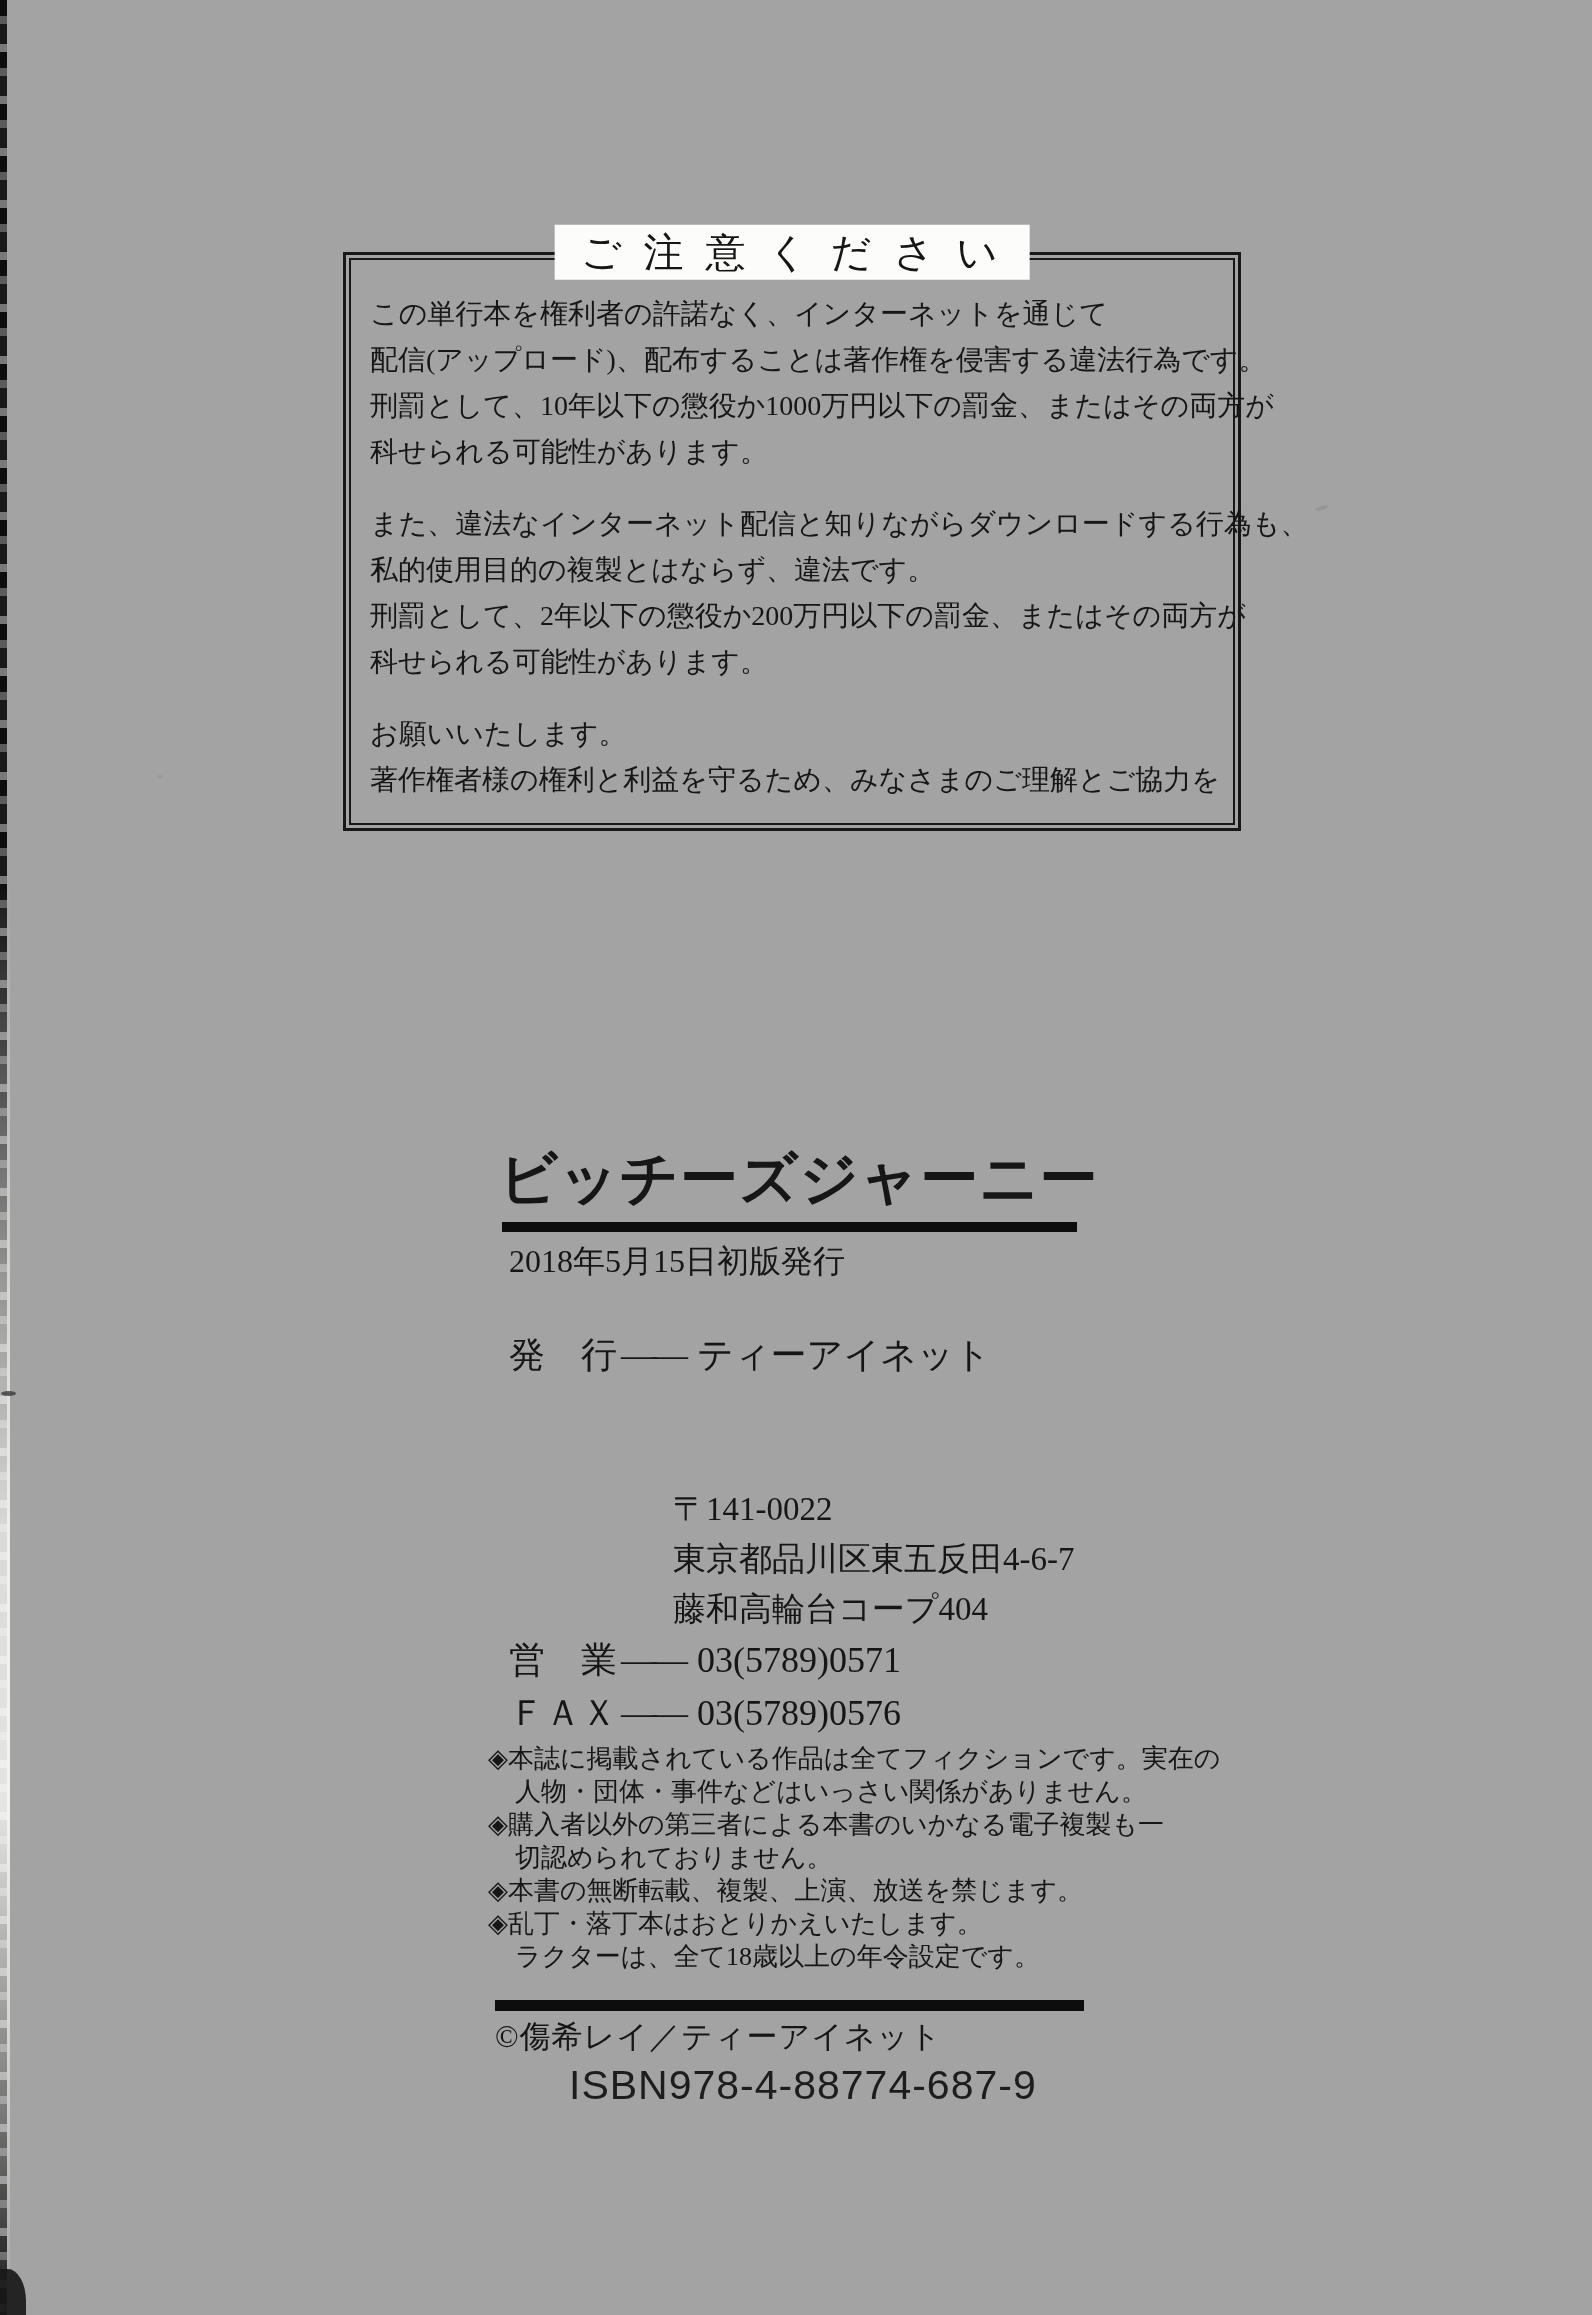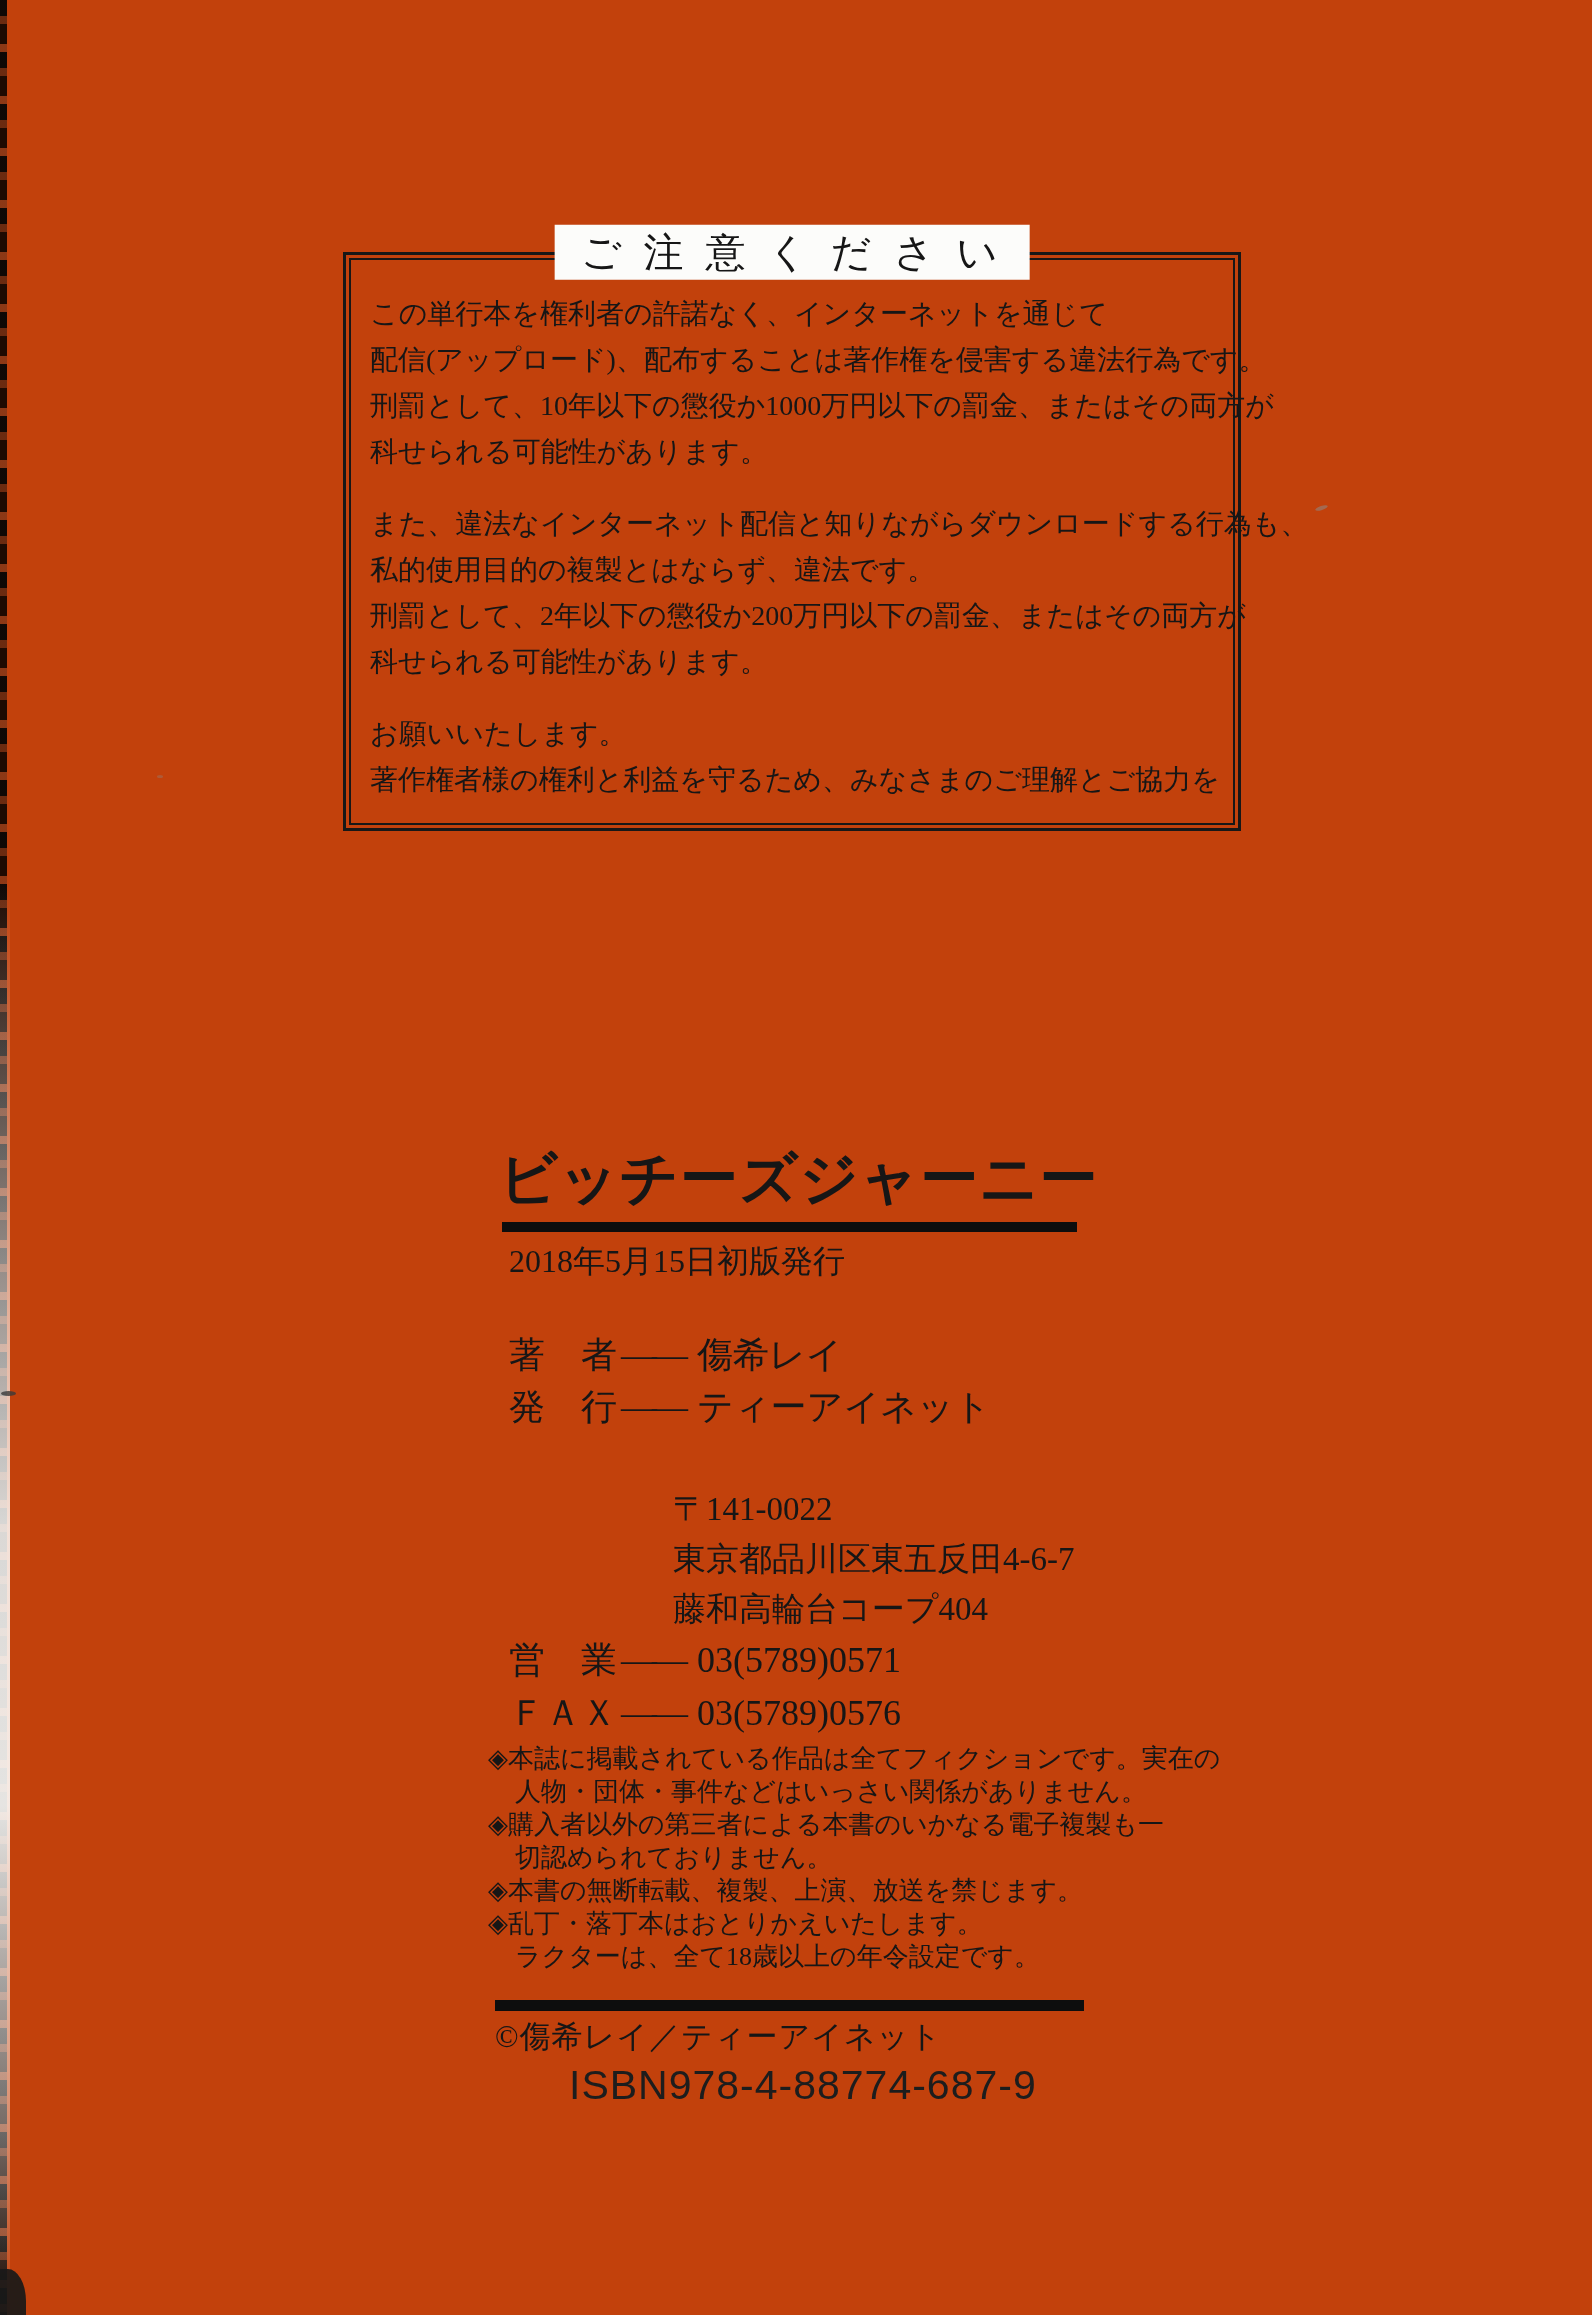--- a/index.html
+++ b/index.html
@@ -1,19 +1,19 @@
 <!DOCTYPE html>
 <html><head>
 <meta charset="utf-8">
 <style>
   html,body { margin:0; padding:0; background:#ffffff; }
   .page {
     position:relative;
     width:1592px; height:2315px;
-    background:#c2410c;
+    background:#a3a3a3;
     overflow:hidden;
     font-family:"Liberation Serif","DejaVu Serif",serif;
     color:#161616;
   }
 
   
   .edge-strip {
     position:absolute; left:0; top:0; width:7px; height:100%;
     background:repeating-linear-gradient(180deg,
       rgba(5,5,5,.95) 0 16px, rgba(20,20,20,.5) 16px 24px,
@@ -134,23 +134,20 @@
       </p>
     </div>
   </div>
 
   <div class="book-title">ビッチーズジャーニー</div>
   <div class="rule r1"></div>
   <div class="edition-date">2018年5月15日初版発行</div>
 
   <div class="credits">
     <div class="credit-row">
-      <span class="credit-label">著　者</span><span class="credit-dash">——</span><span>傷希レイ</span>
-    </div>
-    <div class="credit-row">
       <span class="credit-label">発　行</span><span class="credit-dash">——</span><span>ティーアイネット</span>
     </div>
   </div>
 
   <div class="address">
     <div class="address-line">〒141-0022</div>
     <div class="address-line">東京都品川区東五反田4-6-7</div>
     <div class="address-line">藤和高輪台コープ404</div>
   </div>
 

